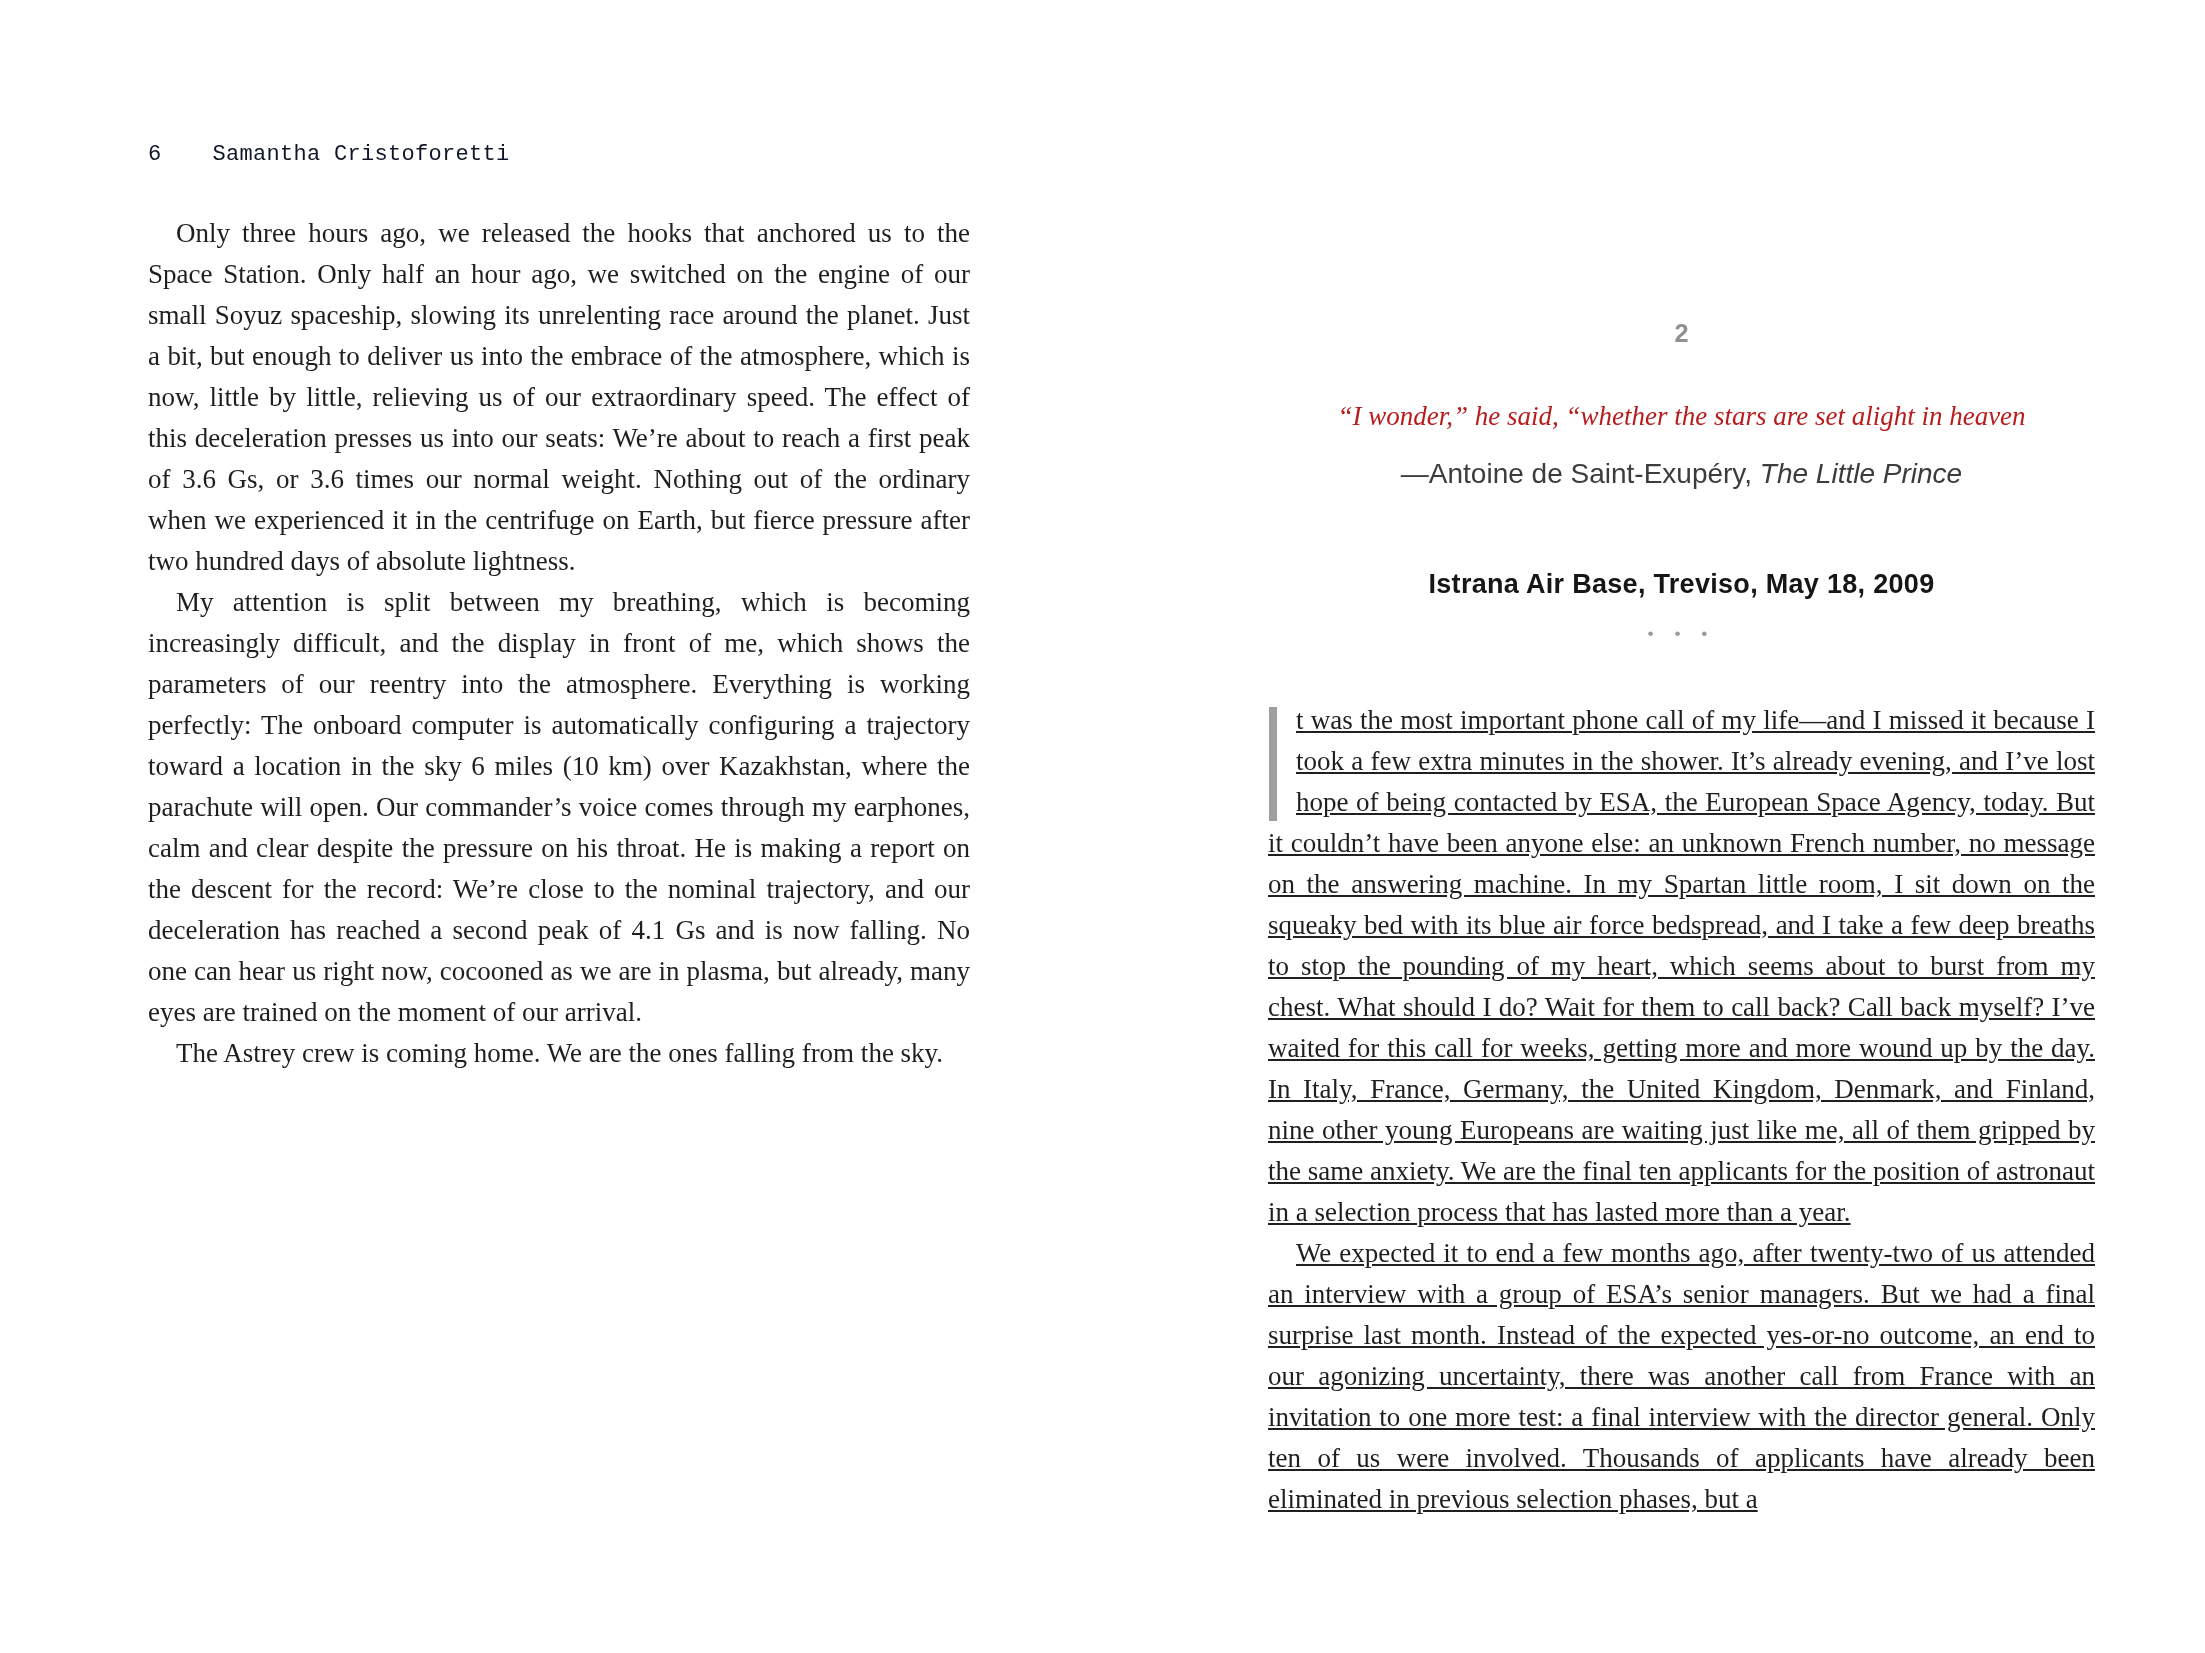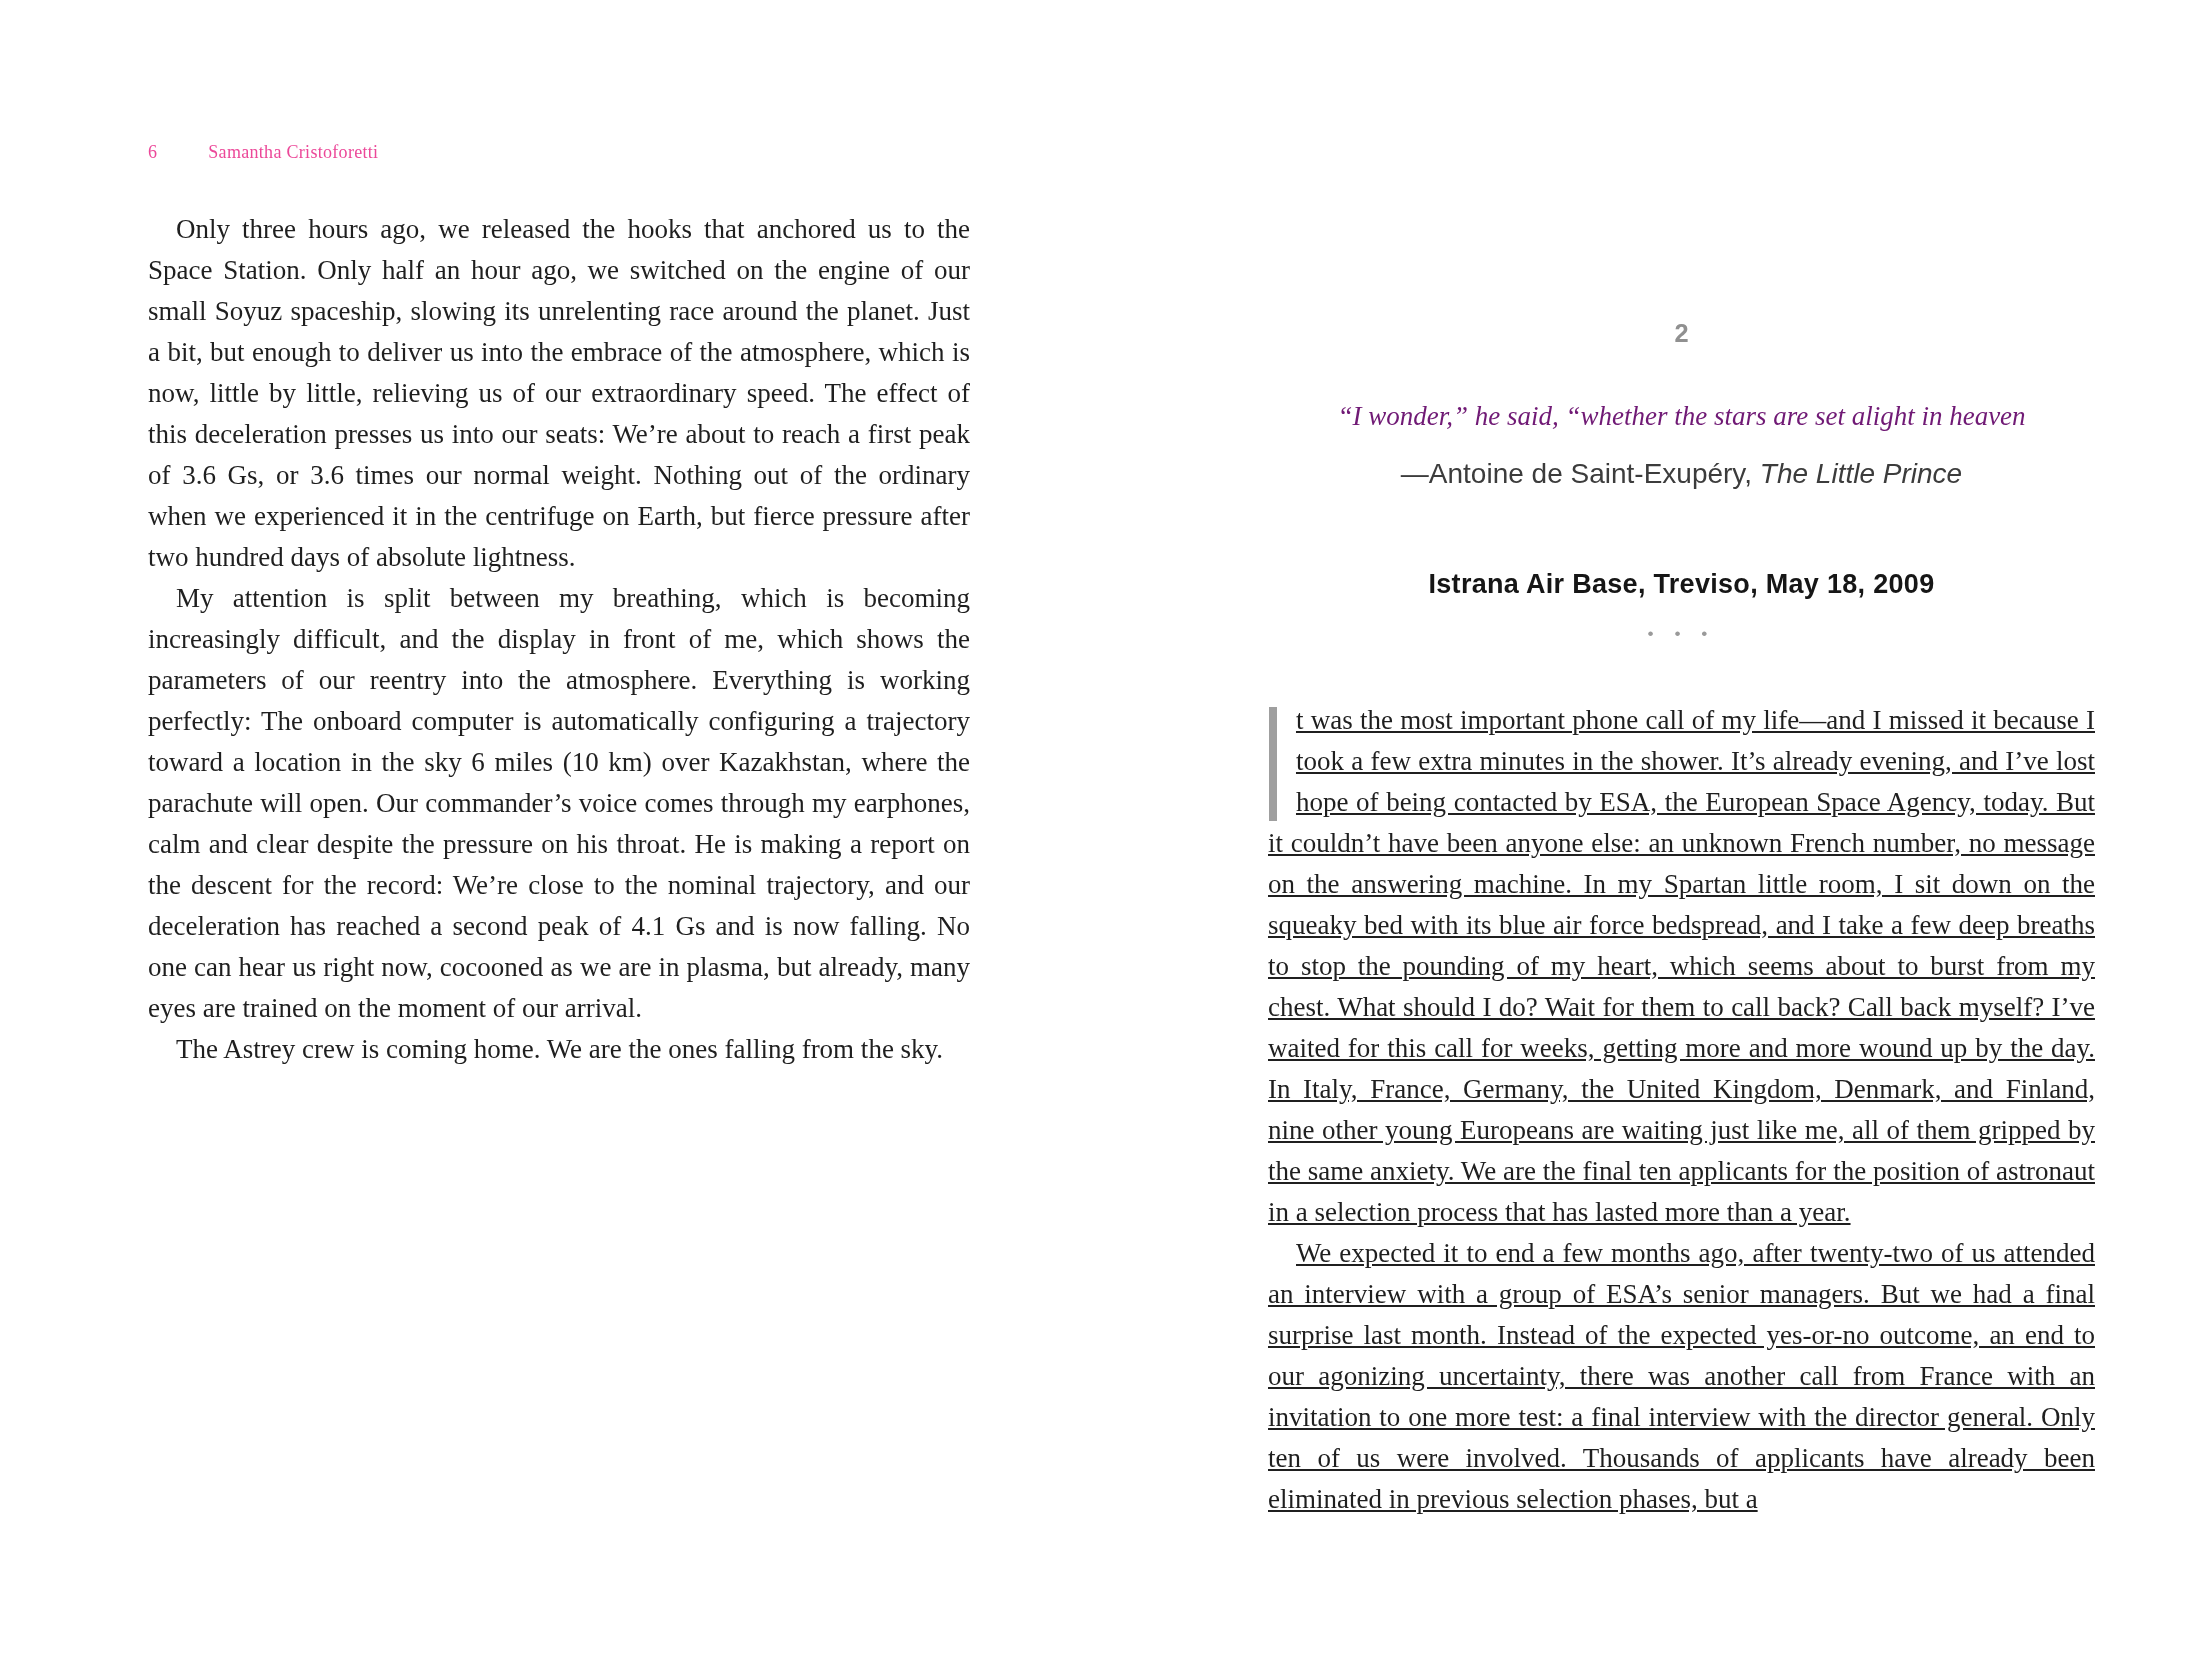--- a/index.html
+++ b/index.html
@@ -14,23 +14,23 @@
   }
 
   
   .page-left {
     position: absolute;
     left: 148px;
     top: 142px;
     width: 822px;
   }
   .running-header {
-    font-family: Liberation Serif, serif;
-    font-size: 18px;
-    color: #ec4899;
+    font-family: Liberation Mono, monospace;
+    font-size: 22px;
+    color: #0f172a;
     letter-spacing: 0.3px;
   }
   .running-header .pagenum {
     display: inline-block;
     margin-right: 51px;
   }
   .body-text {
     margin-top: 46px;
     font-size: 27px;
     line-height: 41px;
@@ -52,21 +52,21 @@
     font-weight: bold;
     font-size: 25.4px;
     color: #909090;
   }
   .epigraph {
     margin-top: 49px;
     text-align: center;
     font-style: italic;
     font-size: 27px;
     line-height: 39px;
-    color: #701a75;
+    color: #b91c1c;
   }
   .epigraph-attr {
     margin-top: 22px;
     text-align: center;
     font-family: "Liberation Sans", sans-serif;
     font-style: normal;
     font-size: 28px;
     color: #3c3c3c;
   }
   .epigraph-attr .work { font-style: italic; }

